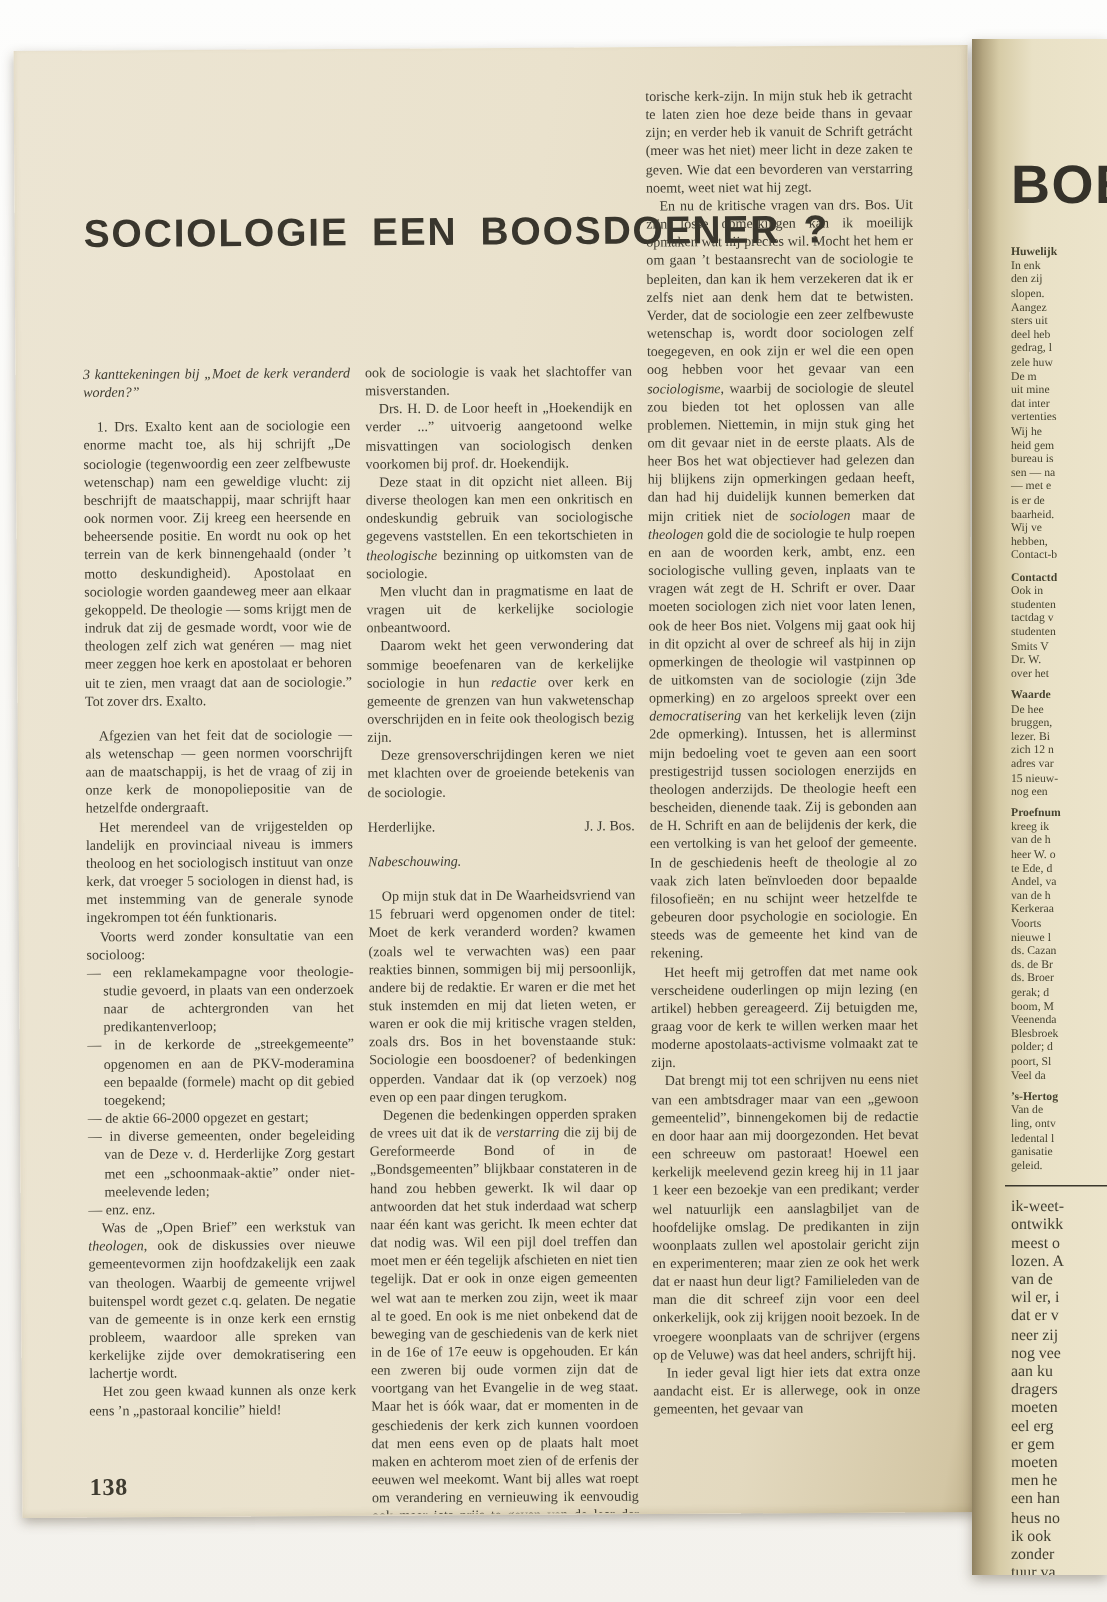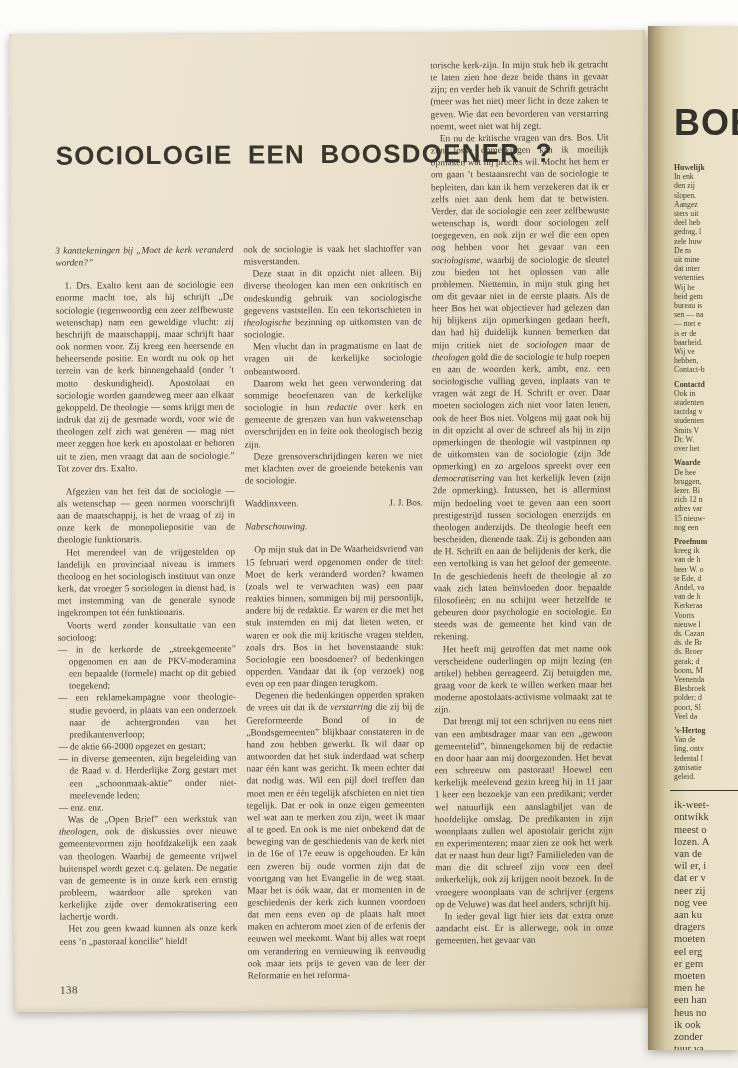--- a/index.html
+++ b/index.html
@@ -32,21 +32,21 @@
   .col p{margin:0;}
   .col p.para{text-indent:9px;}
   .col p.flush{text-indent:0;}
   .col p.italic{font-style:italic;text-indent:0;}
   .col p.dash{padding-left:11px;text-indent:-11px;text-align:justify;}
   .col p.gap{margin-top:11px;}
   .col .sig{display:flex;justify-content:space-between;}
   .col .sig.gap{margin-top:11px;}
   .page-number{
     position:absolute;left:45px;top:950px;
-    font-size:11px;font-weight:400;color:#3e3b30;letter-spacing:.5px;
+    font-size:16px;font-weight:700;color:#3e3b30;letter-spacing:.5px;
   }
   
   .right-page{
     position:absolute;left:648px;top:26px;width:90px;height:1024px;overflow:hidden;
     background:linear-gradient(90deg,#8e805f 0%,#b3a580 8%,#d6cba6 20%,#e9e1c6 45%,#ece4cb 100%);
     box-shadow:0 3px 8px rgba(60,50,30,.35);
   }
   .next-page-heading{
     position:absolute;left:26px;top:76px;
     font-family:"Liberation Sans",sans-serif;font-weight:700;
@@ -64,39 +64,40 @@
 </style>
 </head>
 <body>
 
 <div class="left-page">
   <h1 class="article-title">SOCIOLOGIE EEN BOOSDOENER ?</h1>
 
   <div class="col col-1">
       <p class="italic">3 kanttekeningen bij „Moet de kerk veranderd worden?”</p>
       <p class="para gap">1. Drs. Exalto kent aan de sociologie een enorme macht toe, als hij schrijft „De sociologie (tegenwoordig een zeer zelfbewuste wetenschap) nam een geweldige vlucht: zij beschrijft de maatschappij, maar schrijft haar ook normen voor. Zij kreeg een heersende en beheersende positie. En wordt nu ook op het terrein van de kerk binnengehaald (onder ’t motto deskundigheid). Apostolaat en sociologie worden gaandeweg meer aan elkaar gekoppeld. De theologie — soms krijgt men de indruk dat zij de gesmade wordt, voor wie de theologen zelf zich wat genéren — mag niet meer zeggen hoe kerk en apostolaat er behoren uit te zien, men vraagt dat aan de sociologie.” Tot zover drs. Exalto.</p>
-      <p class="para gap">Afgezien van het feit dat de sociologie — als wetenschap — geen normen voorschrijft aan de maatschappij, is het de vraag of zij in onze kerk de monopoliepositie van de theologie funktionaris.</p>
+      <p class="para gap">Afgezien van het feit dat de sociologie — als wetenschap — geen normen voorschrijft aan de maatschappij, is het de vraag of zij in onze kerk de monopoliepositie van de hetzelfde ondergraaft.</p>
       <p class="para">Het merendeel van de vrijgestelden op landelijk en provinciaal niveau is immers theoloog en het sociologisch instituut van onze kerk, dat vroeger 5 sociologen in dienst had, is met instemming van de generale synode ingekrompen tot één funktionaris.</p>
       <p class="para">Voorts werd zonder konsultatie van een socioloog:</p>
+      <p class="dash">— een reklamekampagne voor theologie-studie gevoerd, in plaats van een onderzoek naar de achtergronden van het predikantenverloop;</p>
       <p class="dash">— in de kerkorde de „streekgemeente” opgenomen en aan de PKV-moderamina een bepaalde (formele) macht op dit gebied toegekend;</p>
-      <p class="dash">— een reklamekampagne voor theologie-studie gevoerd, in plaats van een onderzoek naar de achtergronden van het predikantenverloop;</p>
       <p class="dash">— de aktie 66-2000 opgezet en gestart;</p>
-      <p class="dash">— in diverse gemeenten, zijn begeleiding van de Raad v. d. Herderlijke Zorg gestart met een „schoonmaak-aktie” onder niet-meelevende leden;</p>
+      <p class="dash">— in diverse gemeenten, onder begeleiding van de Deze v. d. Herderlijke Zorg gestart met een „schoonmaak-aktie” onder niet-meelevende leden;</p>
       <p class="dash">— enz. enz.</p>
       <p class="para">Was de „Open Brief” een werkstuk van <i>theologen</i>, ook de diskussies over nieuwe gemeentevormen zijn hoofdzakelijk een zaak van theologen. Waarbij de gemeente vrijwel buitenspel wordt gezet c.q. gelaten. De negatie van de gemeente is in onze kerk een ernstig probleem, waardoor alle spreken van kerkelijke zijde over demokratisering een lachertje wordt.</p>
       <p class="para">Het zou geen kwaad kunnen als onze kerk eens ’n „pastoraal koncilie” hield!</p>
     </div>
   <div class="col col-2">
       <p class="flush">ook de sociologie is vaak het slachtoffer van misverstanden.</p>
+      <p class="para">Drs. H. D. de Loor heeft in „Hoekendijk en verder ...” uitvoerig aangetoond welke misvattingen van sociologisch denken voorkomen bij prof. dr. Hoekendijk.</p>
       <p class="para">Deze staat in dit opzicht niet alleen. Bij diverse theologen kan men een onkritisch en ondeskundig gebruik van sociologische gegevens vaststellen. En een tekortschieten in <i>theologische</i> bezinning op uitkomsten van de sociologie.</p>
       <p class="para">Men vlucht dan in pragmatisme en laat de vragen uit de kerkelijke sociologie onbeantwoord.</p>
       <p class="para">Daarom wekt het geen verwondering dat sommige beoefenaren van de kerkelijke sociologie in hun <i>redactie</i> over kerk en gemeente de grenzen van hun vakwetenschap overschrijden en in feite ook theologisch bezig zijn.</p>
       <p class="para">Deze grensoverschrijdingen keren we niet met klachten over de groeiende betekenis van de sociologie.</p>
       <div class="sig gap">
-        <span>Waddinxveen.</span>
+        <span>Herderlijke.</span>
         <span>J. J. Bos.</span>
       </div>
       <p class="italic gap">Nabeschouwing.</p>
       <p class="para gap">Op mijn stuk dat in De Waarheidsvriend van 15 februari werd opgenomen onder de titel: Moet de kerk veranderd worden? kwamen (zoals wel te verwachten was) een paar reakties binnen, sommigen bij mij persoonlijk, andere bij de redaktie. Er waren er die met het stuk instemden en mij dat lieten weten, er waren er ook die mij kritische vragen stelden, zoals drs. Bos in het bovenstaande stuk: Sociologie een boosdoener? of bedenkingen opperden. Vandaar dat ik (op verzoek) nog even op een paar dingen terugkom.</p>
       <p class="para">Degenen die bedenkingen opperden spraken de vrees uit dat ik de <i>verstarring</i> die zij bij de Gereformeerde Bond of in de „Bondsgemeenten” blijkbaar constateren in de hand zou hebben gewerkt. Ik wil daar op antwoorden dat het stuk inderdaad wat scherp naar één kant was gericht. Ik meen echter dat dat nodig was. Wil een pijl doel treffen dan moet men er één tegelijk afschieten en niet tien tegelijk. Dat er ook in onze eigen gemeenten wel wat aan te merken zou zijn, weet ik maar al te goed. En ook is me niet onbekend dat de beweging van de geschiedenis van de kerk niet in de 16e of 17e eeuw is opgehouden. Er kán een zweren bij oude vormen zijn dat de voortgang van het Evangelie in de weg staat. Maar het is óók waar, dat er momenten in de geschiedenis der kerk zich kunnen voordoen dat men eens even op de plaats halt moet maken en achterom moet zien of de erfenis der eeuwen wel meekomt. Want bij alles wat roept om verandering en vernieuwing  ik eenvoudig ook maar iets prijs te geven van de leer der Reformatie en het reforma-</p>
     </div>
   <div class="col col-3">
       <p class="flush">torische kerk-zijn. In mijn stuk heb ik getracht te laten zien hoe deze beide thans in gevaar zijn; en verder heb ik vanuit de Schrift getrácht (meer was het niet) meer licht in deze zaken te geven. Wie dat een bevorderen van verstarring noemt, weet niet wat hij zegt.</p>
       <p class="para">En nu de kritische vragen van drs. Bos. Uit zijn losse opmerkingen kan ik moeilijk opmaken wat hij precies wil. Mocht het hem er om gaan ’t bestaansrecht van de sociologie te bepleiten, dan kan ik hem verzekeren dat ik er zelfs niet aan denk hem dat te betwisten. Verder, dat de sociologie een zeer zelfbewuste wetenschap is, wordt door sociologen zelf toegegeven, en ook zijn er wel die een open oog hebben voor het gevaar van een <i>sociologisme</i>, waarbij de sociologie de sleutel zou bieden tot het oplossen van alle problemen. Niettemin, in mijn stuk ging het om dit gevaar niet in de eerste plaats. Als de heer Bos het wat objectiever had gelezen dan hij blijkens zijn opmerkingen gedaan heeft, dan had hij duidelijk kunnen bemerken dat mijn critiek niet de <i>sociologen</i> maar de <i>theologen</i> gold die de sociologie te hulp roepen en aan de woorden kerk, ambt, enz. een sociologische vulling geven, inplaats van te vragen wát zegt de H. Schrift er over. Daar moeten sociologen zich niet voor laten lenen, ook de heer Bos niet. Volgens mij gaat ook hij in dit opzicht al over de schreef als hij in zijn opmerkingen de theologie wil vastpinnen op de uitkomsten van de sociologie (zijn 3de opmerking) en zo argeloos spreekt over een <i>democratisering</i> van het kerkelijk leven (zijn 2de opmerking). Intussen, het is allerminst mijn bedoeling voet te geven aan een soort prestigestrijd tussen sociologen enerzijds en theologen anderzijds. De theologie heeft een bescheiden, dienende taak. Zij is gebonden aan de H. Schrift en aan de belijdenis der kerk, die een vertolking is van het geloof der gemeente. In de geschiedenis heeft de theologie al zo vaak zich laten beïnvloeden door bepaalde filosofieën; en nu schijnt weer hetzelfde te gebeuren door psychologie en sociologie. En steeds was de gemeente het kind van de rekening.</p>
       <p class="para">Het heeft mij getroffen dat met name ook verscheidene ouderlingen op mijn lezing (en artikel) hebben gereageerd. Zij betuigden me, graag voor de kerk te willen werken maar het moderne apostolaats-activisme volmaakt zat te zijn.</p>

